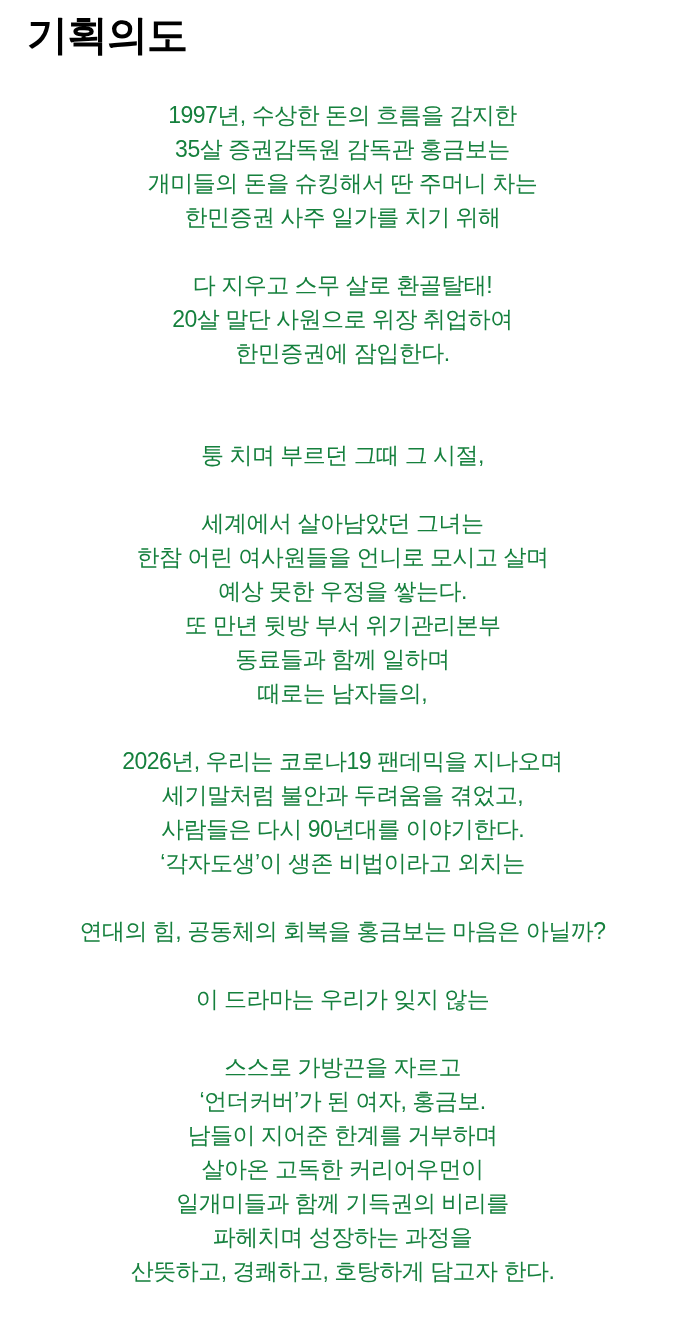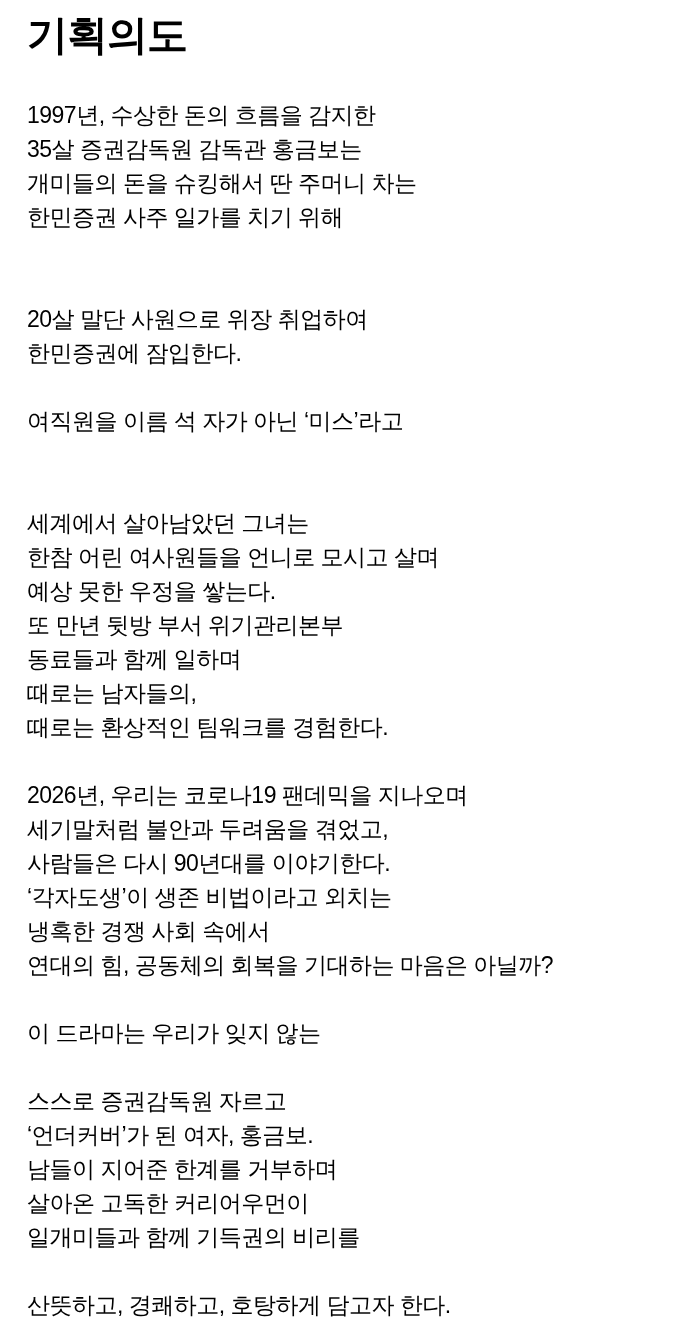--- a/index.html
+++ b/index.html
@@ -24,30 +24,31 @@
     font-weight: 900;
     letter-spacing: -1px;
     color: #000000;
   }
   .intro-text p {
     margin: 0 0 34px 0;
     font-size: 23px;
     line-height: 34px;
     font-weight: 400;
     letter-spacing: -0.5px;
-    color: #000000;
+    color: #15803d;
+    text-align: center;
   }
   .intro-text p:last-child {
     margin-bottom: 0;
   }
 </style>
 </head>
 <body>
 
 <div class="page">
   <h1 class="page-title">기획의도</h1>
   <div class="intro-text">
-      <p><span>1997년, 수상한 돈의 흐름을 감지한</span><br><span>35살 증권감독원 감독관 홍금보는</span><br><span>개미들의 돈을 슈킹해서 딴 주머니 차는</span><br><span>한민증권 사주 일가를 치기 위해</span><br><br><br><span>20살 말단 사원으로 위장 취업하여</span><br><span>한민증권에 잠입한다.</span></p>
-      <p><span>여직원을 이름 석 자가 아닌 ‘미스’라고</span><br><br><br><span>세계에서 살아남았던 그녀는</span><br><span>한참 어린 여사원들을 언니로 모시고 살며</span><br><span>예상 못한 우정을 쌓는다.</span><br><span>또 만년 뒷방 부서 위기관리본부</span><br><span>동료들과 함께 일하며</span><br><span>때로는 남자들의,</span><br><span>때로는 환상적인 팀워크를 경험한다.</span></p>
-      <p><span>2026년, 우리는 코로나19 팬데믹을 지나오며</span><br><span>세기말처럼 불안과 두려움을 겪었고,</span><br><span>사람들은 다시 90년대를 이야기한다.</span><br><span>‘각자도생’이 생존 비법이라고 외치는</span><br><span>냉혹한 경쟁 사회 속에서</span><br><span>연대의 힘, 공동체의 회복을 기대하는 마음은 아닐까?</span></p>
-      <p><span>이 드라마는 우리가 잊지 않는</span><br><br><span>스스로 증권감독원 자르고</span><br><span>‘언더커버’가 된 여자, 홍금보.</span><br><span>남들이 지어준 한계를 거부하며</span><br><span>살아온 고독한 커리어우먼이</span><br><span>일개미들과 함께 기득권의 비리를</span><br><br><span>산뜻하고, 경쾌하고, 호탕하게 담고자 한다.</span></p>
+      <p><span>1997년, 수상한 돈의 흐름을 감지한</span><br><span>35살 증권감독원 감독관 홍금보는</span><br><span>개미들의 돈을 슈킹해서 딴 주머니 차는</span><br><span>한민증권 사주 일가를 치기 위해</span><br><br><span>다 지우고 스무 살로 환골탈태!</span><br><span>20살 말단 사원으로 위장 취업하여</span><br><span>한민증권에 잠입한다.</span></p>
+      <p><br><span>퉁 치며 부르던 그때 그 시절,</span><br><br><span>세계에서 살아남았던 그녀는</span><br><span>한참 어린 여사원들을 언니로 모시고 살며</span><br><span>예상 못한 우정을 쌓는다.</span><br><span>또 만년 뒷방 부서 위기관리본부</span><br><span>동료들과 함께 일하며</span><br><span>때로는 남자들의,</span><br></p>
+      <p><span>2026년, 우리는 코로나19 팬데믹을 지나오며</span><br><span>세기말처럼 불안과 두려움을 겪었고,</span><br><span>사람들은 다시 90년대를 이야기한다.</span><br><span>‘각자도생’이 생존 비법이라고 외치는</span><br><br><span>연대의 힘, 공동체의 회복을 홍금보는 마음은 아닐까?</span></p>
+      <p><span>이 드라마는 우리가 잊지 않는</span><br><br><span>스스로 가방끈을 자르고</span><br><span>‘언더커버’가 된 여자, 홍금보.</span><br><span>남들이 지어준 한계를 거부하며</span><br><span>살아온 고독한 커리어우먼이</span><br><span>일개미들과 함께 기득권의 비리를</span><br><span>파헤치며 성장하는 과정을</span><br><span>산뜻하고, 경쾌하고, 호탕하게 담고자 한다.</span></p>
     </div>
 </div>
 
 </body></html>

